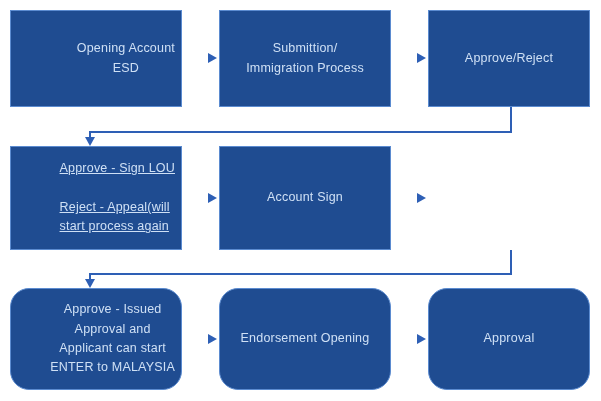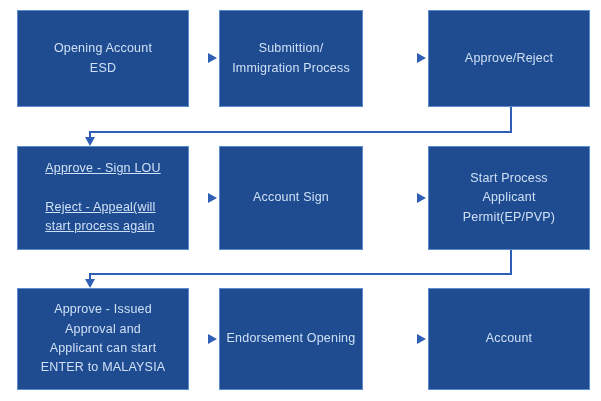--- a/index.html
+++ b/index.html
@@ -33,28 +33,28 @@
     line-height: 1.55;
     letter-spacing: .2px;
     padding: 4px 6px;
   }
   .node .label {
     display: block;
     white-space: pre-line;
   }
 
   
-  .col-a { left: 17px;  width: 172px; }
-  .col-b { left: 219px; width: 144px; }
+  .col-a { left: 10px;  width: 172px; justify-content: flex-end; }
+  .col-b { left: 219px; width: 172px; }
   .col-c { left: 428px; width: 162px; }
 
   
   .row-1 { top: 10px;  height: 97px; }
   .row-2 { top: 146px; height: 104px; }
-  .row-3 { top: 288px; height: 102px; }
+  .row-3 { top: 288px; height: 102px; border-radius: 19px; }
 
   
   .harrow {
     position: absolute;
     height: 11px;
   }
   .harrow .shaft {
     position: absolute;
     left: 0;
     top: 5px;
@@ -154,25 +154,20 @@
 
   <div class="node col-b row-2">
     <span class="label">Account Sign</span>
   </div>
 
   <div class="harrow ha-bc har-2">
     <span class="shaft"></span>
     <span class="head"></span>
   </div>
 
-  <div class="node col-c row-2">
-    <span class="label">Start Process
-Applicant
-Permit(EP/PVP)</span>
-  </div>
 
   <div class="connector">
     <span class="seg-down-right" style="left:510px; top:250px; height:24px;"></span>
     <span class="seg-horiz" style="left:89px; top:273px; width:423px;"></span>
     <span class="seg-down-left" style="left:89px; top:273px; height:11px;"></span>
     <span class="arrow-head" style="left:84.5px; top:279px;"></span>
   </div>
 
   <div class="node col-a row-3">
     <span class="label">Approve - Issued
@@ -189,16 +184,16 @@
   <div class="node col-b row-3">
     <span class="label">Endorsement Opening</span>
   </div>
 
   <div class="harrow ha-bc har-3">
     <span class="shaft"></span>
     <span class="head"></span>
   </div>
 
   <div class="node col-c row-3">
-    <span class="label">Account</span>
+    <span class="label">Approval</span>
   </div>
 
 </div>
 
 </body></html>

